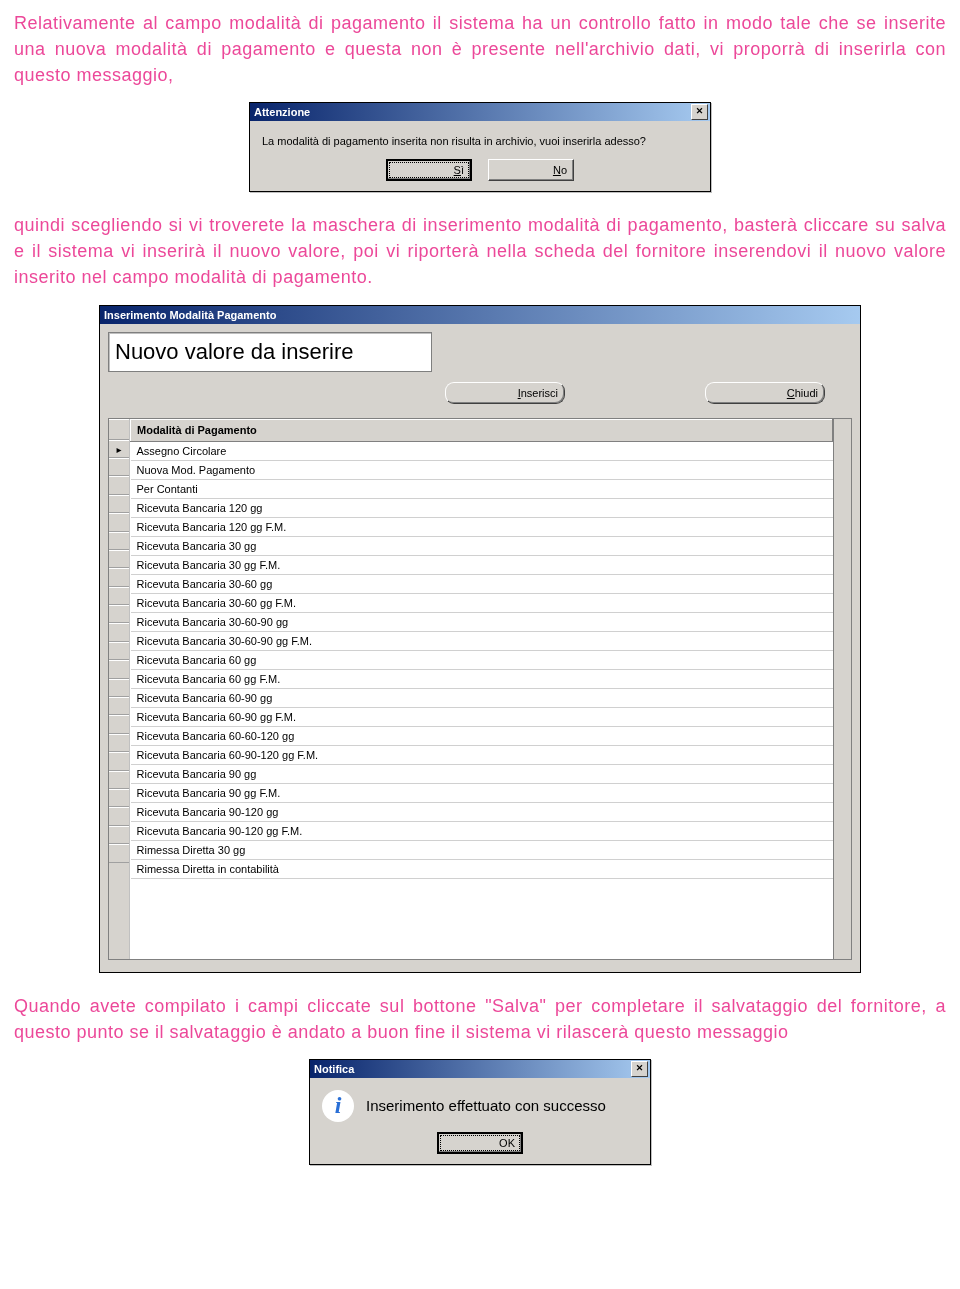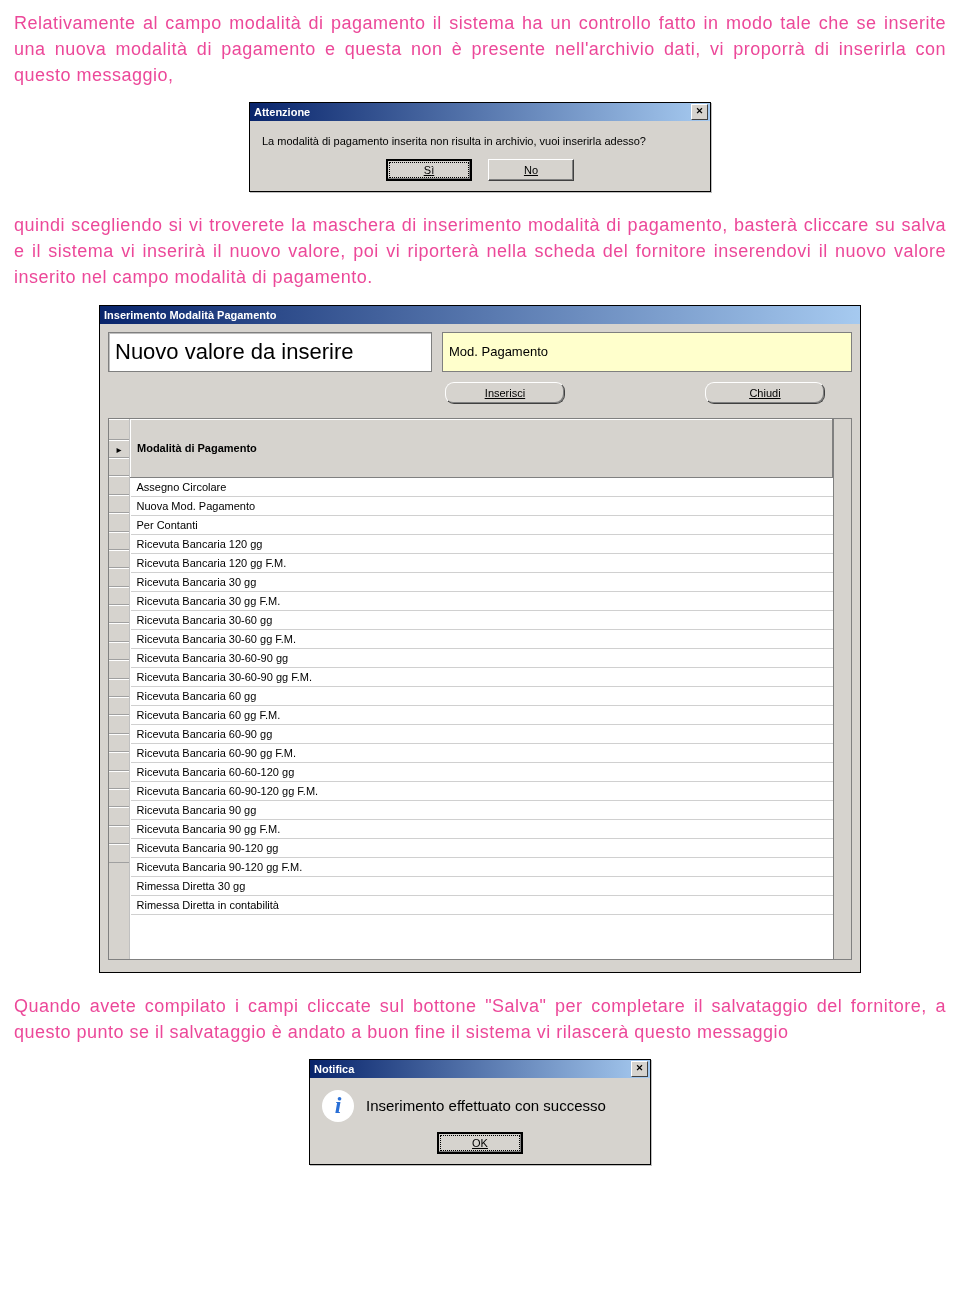--- a/index.html
+++ b/index.html
@@ -62,22 +62,21 @@
   }
   .winbtn {
     min-width: 86px;
     height: 22px;
     background:#d6d3ce;
     border:1px solid #404040;
     border-top-color:#fff; border-left-color:#fff;
     box-shadow: inset -1px -1px 0 #808080;
     font-family: Tahoma, sans-serif;
     font-size:11px;
-    text-align:center;
-    text-decoration:underline;
+    text-align:right;
   }
   .winbtn.default {
     outline:1px dotted #000;
     outline-offset:-4px;
     border:2px solid #000;
   }
   .underline-accel { text-decoration: underline; }
   
   .bigdlg {
     width: 760px;
@@ -131,21 +130,21 @@
   table.grid {
     width:100%;
     border-collapse:collapse;
     font-size:11px;
   }
   table.grid th {
     text-align:left;
     background:#d6d3ce;
     border:1px solid #808080;
     border-top:1px solid #fff; border-left:1px solid #fff;
-    padding:20px 6px;
+    padding:2px 6px;
     font-weight:bold;
     height:17px;
     margin-top:32px;
   }
   table.grid td {
     border-bottom:1px solid #d0d0d0;
     padding:1px 6px;
     height:16px;
   }
   .rowmarkers .marker {
@@ -207,21 +206,20 @@
 
   <div class="center-block">
     <div class="bigdlg">
       <div class="titlebar">
         <span>Inserimento Modalità Pagamento</span>
         <span class="spacer"></span>
       </div>
       <div class="bigdlg-body">
         <div class="toprow">
           <div class="bigfield">Nuovo valore da inserire</div>
-          <div class="yellowfield">Mod. Pagamento</div>
         </div>
         <div class="btnrow2">
           <button class="winbtn"><span class="underline-accel">I</span>nserisci</button>
           <button class="winbtn"><span class="underline-accel">C</span>hiudi</button>
         </div>
         <div class="gridwrap">
           <div class="rowmarkers" id="markers">
               <div class="marker" style="height: 21px;"></div>
               <div class="marker">▸</div>
               <div class="marker"></div>

